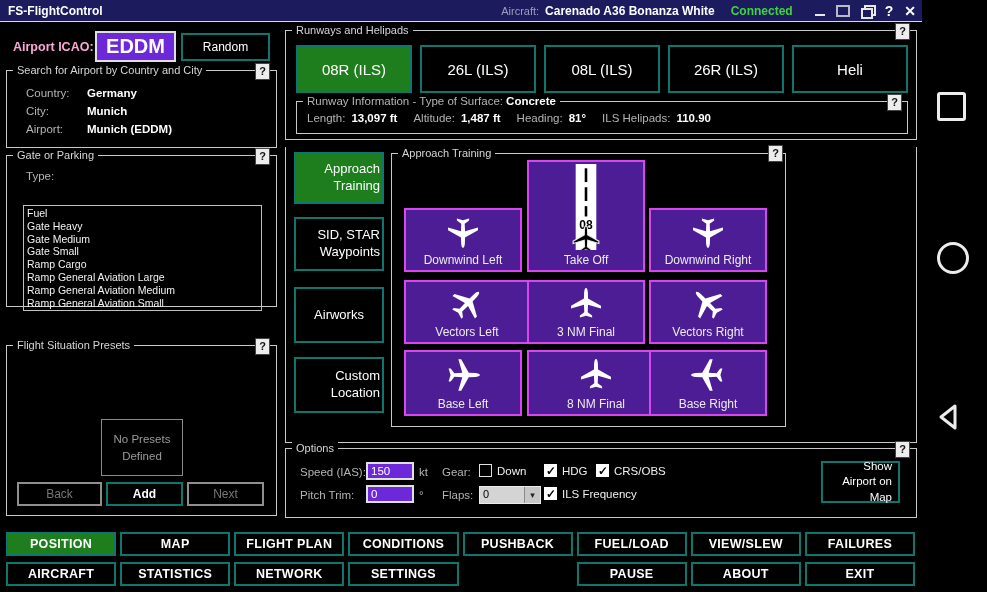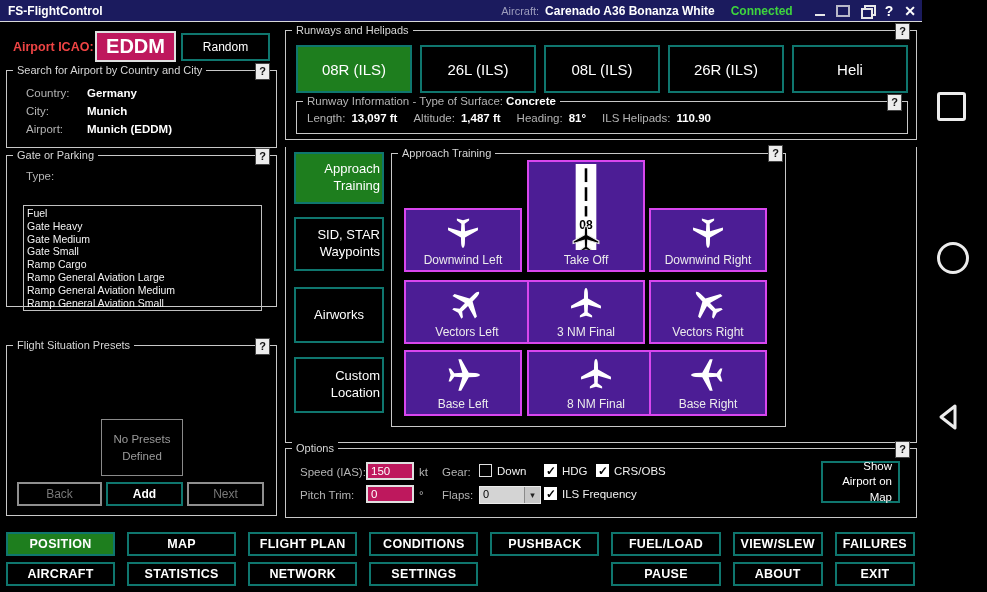--- a/index.html
+++ b/index.html
@@ -31,39 +31,39 @@
   
   .fs{position:absolute;border:1px solid #c8c8c8;box-sizing:border-box;}
   .legend{position:absolute;top:-7px;left:6px;background:#000;padding:0 4px;font-size:11px;color:#d6d6d6;white-space:nowrap;}
   .helpbox{position:absolute;width:13px;height:15px;background:#ededed;color:#111;border:1px solid #444;
            font-size:11px;font-weight:bold;display:flex;align-items:center;justify-content:center;line-height:1;}
   .btn{background:#000;border:2px solid #0f766e;color:#fff;display:flex;align-items:center;justify-content:center;
        box-sizing:border-box;text-align:right;cursor:default;}
   .btn.green{background:#1e7e1e;}
   .glabel{color:#b4b4b4;font-size:11.5px;}
   .gvalue{color:#fff;font-weight:bold;font-size:11.5px;}
-  .tinput{background:#be185d;border:2px solid #e0e0e0;color:#fff;font-family:"Liberation Sans",sans-serif;
+  .tinput{background:#6d28d9;border:2px solid #e0e0e0;color:#fff;font-family:"Liberation Sans",sans-serif;
           font-size:11.5px;box-sizing:border-box;padding:0 3px;}
 
   
   .cbrow{position:absolute;display:flex;align-items:center;gap:5px;}
   .cb{width:13px;height:13px;box-sizing:border-box;flex:0 0 13px;}
   .cb.off{background:#000;border:1px solid #e0e0e0;}
   .cb.on{background:#fff;border:1px solid #fff;position:relative;}
   .cb.on::after{content:"\2713";position:absolute;left:1px;top:-1px;color:#000;font-size:12px;font-weight:bold;}
   .cblabel{font-size:11.5px;color:#f0f0f0;}
 
   
   .dd{position:absolute;display:flex;border:1px solid #ececec;box-sizing:border-box;}
   .dd-val{width:44px;height:16px;background:#d4d4d4;color:#000;font-size:11px;padding:1px 3px;box-sizing:border-box;}
   .dd-btn{width:15px;height:16px;background:#c7c7c7;border-left:1px solid #8a8a8a;display:flex;align-items:center;justify-content:center;}
   .dd-btn::after{content:"\25BE";color:#222;font-size:9px;}
 
   
-  .icao-label{position:absolute;left:13px;top:40px;font-size:12.5px;font-weight:bold;color:#ef4444;}
+  .icao-label{position:absolute;left:13px;top:40px;font-size:12.5px;font-weight:bold;color:#f9a8d4;}
   .icao-input{position:absolute;left:95px;top:31px;width:81px;height:31px;font-size:20px;font-weight:bold;text-align:center;}
   .random-btn{position:absolute;left:181px;top:33px;width:89px;height:28px;font-size:12px;}
 
   .srch-row{position:absolute;left:19px;font-size:11.5px;}
   .srch-val{position:absolute;left:80px;font-weight:bold;font-size:11.5px;color:#fff;}
 
   .listbox{position:absolute;left:16px;top:36px;width:239px;height:106px;border:1px solid #c0c0c0;
            box-sizing:border-box;overflow:hidden;padding:1px 0;margin-top:13px;}
   .listbox .opt{font-size:10.5px;color:#f2f2f2;line-height:12.8px;padding-left:3px;white-space:nowrap;}
 
@@ -88,21 +88,21 @@
   .cell .cicon{position:absolute;left:0;right:0;top:4px;bottom:20px;display:flex;align-items:center;justify-content:center;}
   .rot180{transform:rotate(180deg);} .rot45{transform:rotate(45deg);} .rotm45{transform:rotate(-45deg);}
   .rot90{transform:rotate(90deg);} .rotm90{transform:rotate(-90deg);}
 
   
   .opt-abs{position:absolute;}
   .show-map-btn{position:absolute;left:535px;top:12px;width:79px;height:42px;font-size:11.5px;line-height:1.35;}
 
   
   .bottomnav{position:absolute;left:6px;top:532px;width:909px;display:grid;
-             grid-template-columns:repeat(6,1fr);grid-template-rows:24px 24px;gap:6px 12px;}
+             grid-template-columns:repeat(8,1fr);grid-template-rows:24px 24px;gap:6px 4px;}
   .nav-btn{font-size:12.5px;font-weight:bold;letter-spacing:.3px;}
   .gc6{grid-column:6;} .gc7{grid-column:7;} .gc8{grid-column:8;}
 </style>
 </head>
 <body>
 
 <div class="screen">
 
   <div class="titlebar">
     <span class="tb-title">FS-FlightControl</span>

